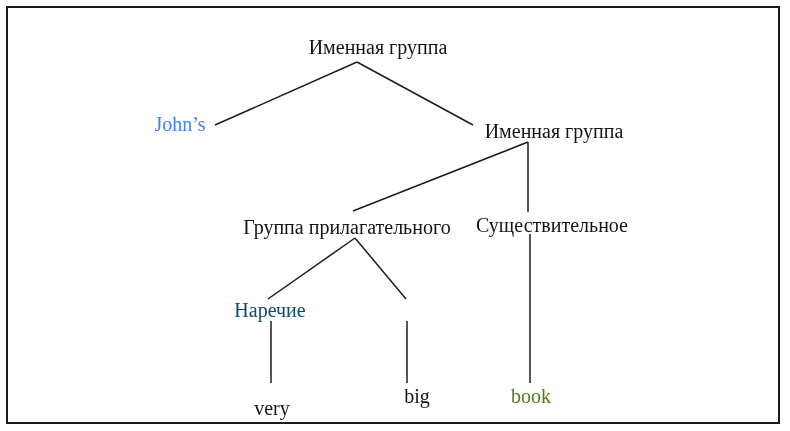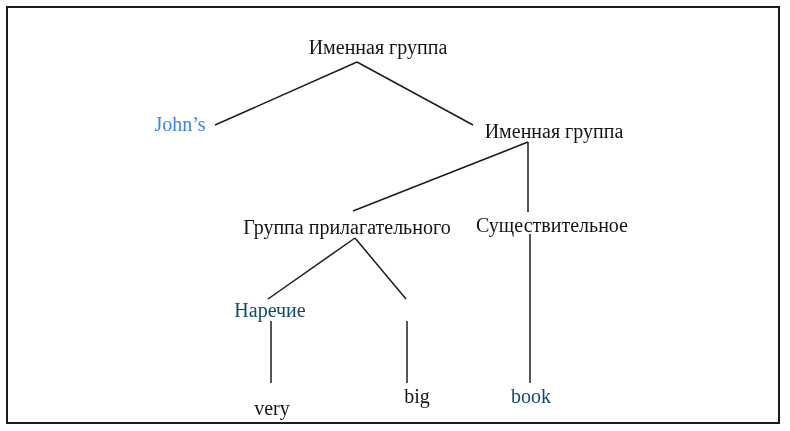--- a/index.html
+++ b/index.html
@@ -65,15 +65,15 @@
     </svg>
   <div class="nodes">
       <div class="node" style="left: 378px; top: 47px; color: rgb(20, 20, 20);">Именная группа</div>
       <div class="node" style="left: 180px; top: 124px; color: #3b82f6; text-align: center;">John’s</div>
       <div class="node" style="left: 554px; top: 131px; color: rgb(20, 20, 20);">Именная группа</div>
       <div class="node" style="left: 552px; top: 225px; color: rgb(20, 20, 20);">Существительное</div>
       <div class="node" style="left: 347px; top: 227px; color: rgb(20, 20, 20);">Группа прилагательного</div>
       <div class="node" style="left: 270px; top: 310px; color: #0c4a6e;">Наречие</div>
       <div class="node" style="left: 272px; top: 408px; color: rgb(20, 20, 20);">very</div>
       <div class="node" style="left: 407px; top: 396px; color: rgb(20, 20, 20); margin-left: 10px;">big</div>
-      <div class="node" style="left: 531px; top: 396px; color: #0c4a6e;">book</div>
+      <div class="node" style="left: 531px; top: 396px; color: #4d7c0f;">book</div>
     </div>
 </div>
 
 </body></html>

